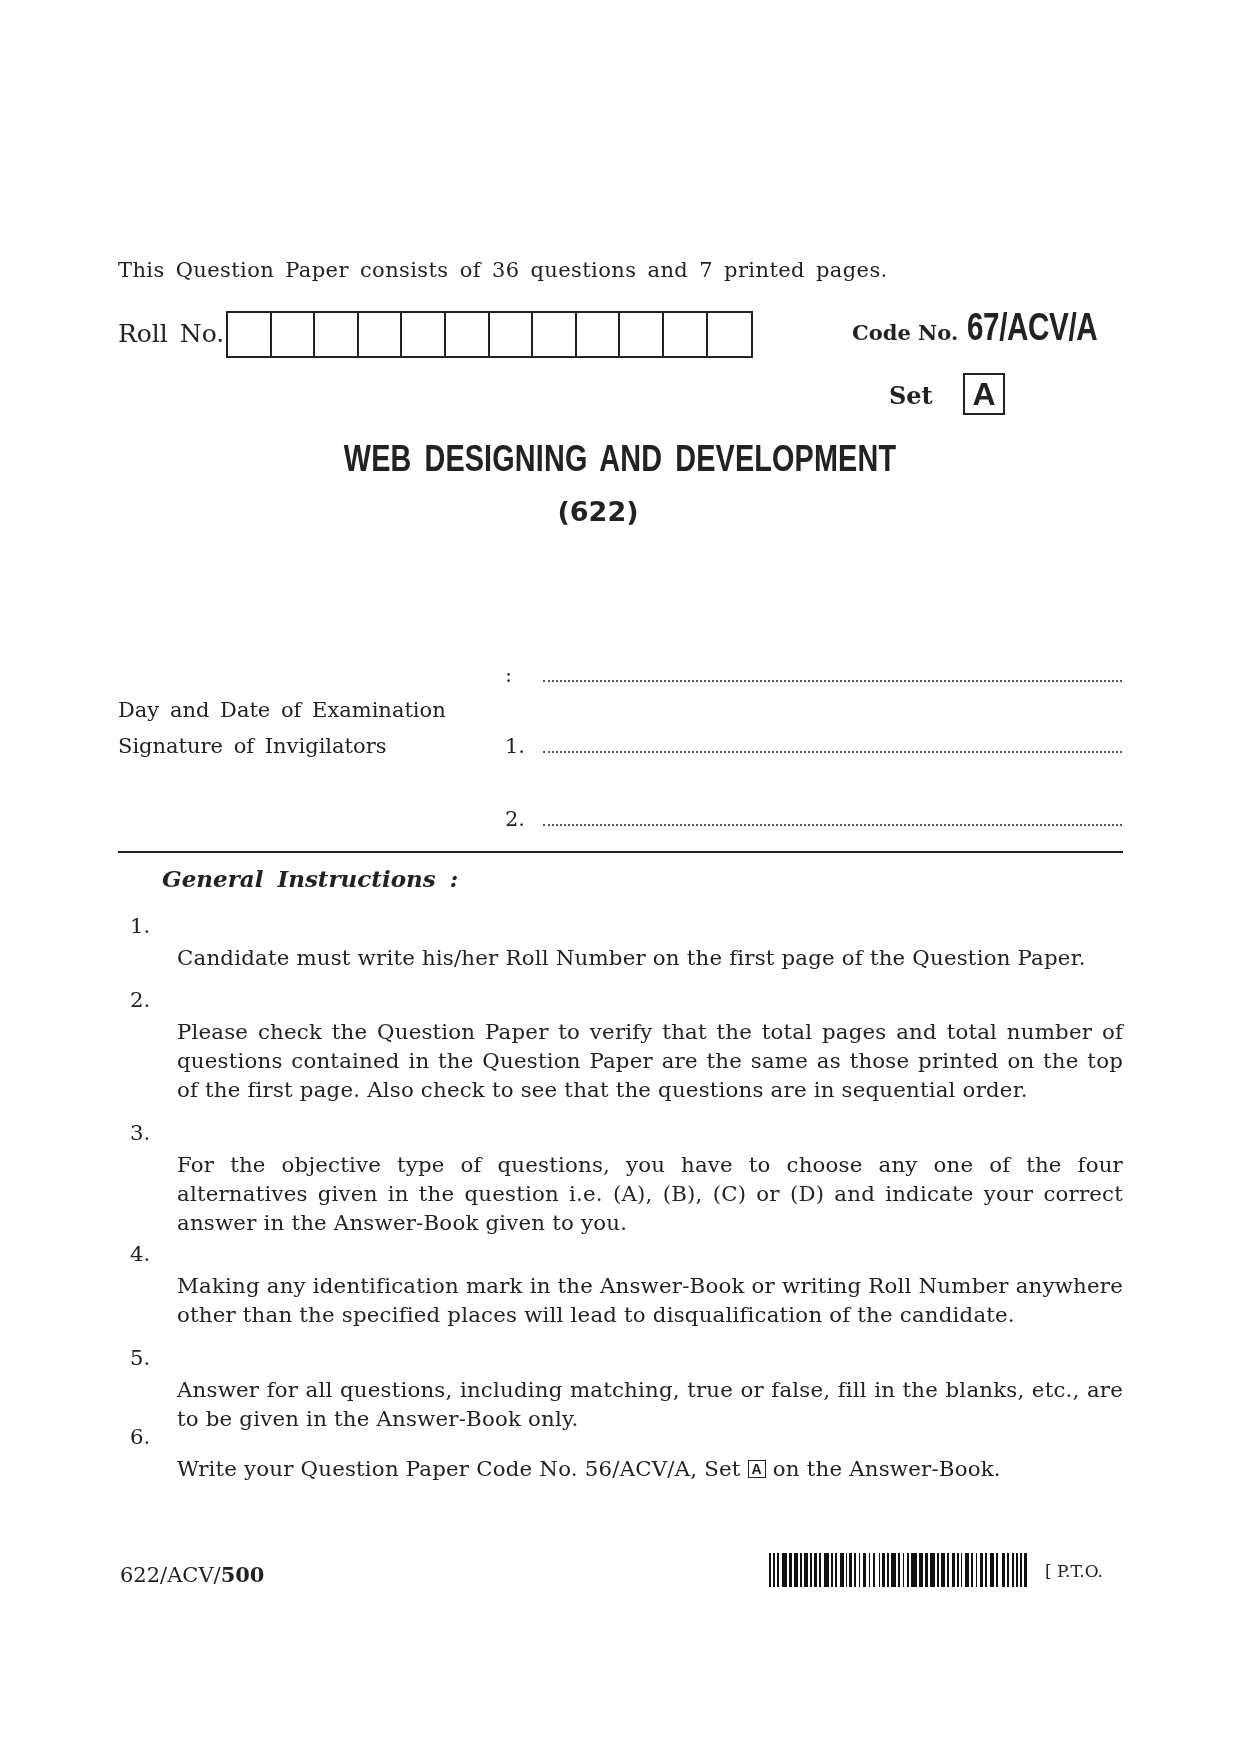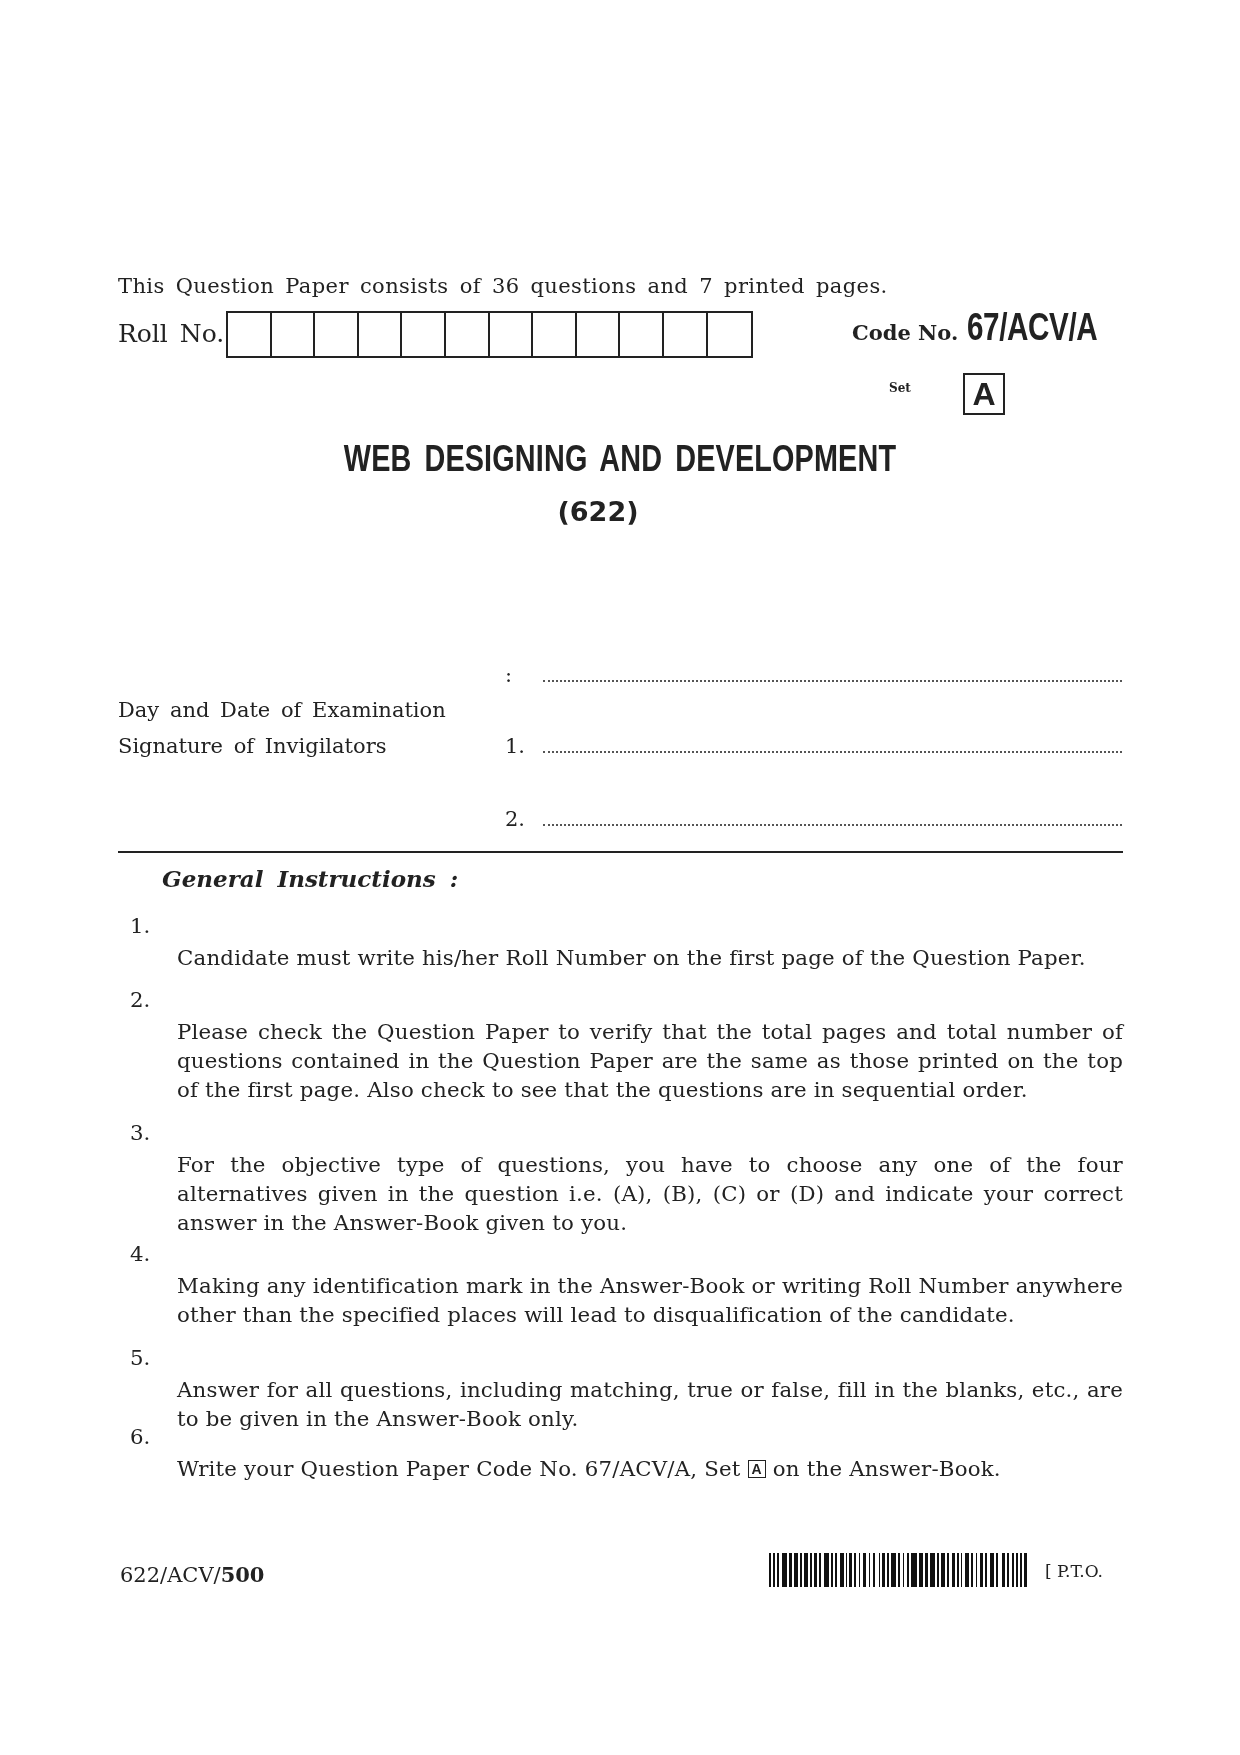--- a/index.html
+++ b/index.html
@@ -3,38 +3,38 @@
 <meta charset="utf-8">
 <style>
   html, body { margin: 0; padding: 0; background: #ffffff; }
   body {
     width: 1240px; height: 1755px; position: relative; overflow: hidden;
     font-family: "DejaVu Serif", "Liberation Serif", serif;
     color: #222222;
   }
   .abs { position: absolute; }
 
-  #consists { left: 118px; top: 274px; font-size: 21px; letter-spacing: 0.4px; word-spacing: 4px; }
+  #consists { left: 118px; top: 258px; font-size: 21px; letter-spacing: 0.4px; word-spacing: 4px; }
 
   #roll-label { left: 118px; top: 319px; font-size: 25px; word-spacing: 4px; }
   #roll-grid {
     left: 226px; top: 311px; height: 43px; display: flex;
     border: 2.5px solid #222; box-sizing: content-box;
   }
   .roll-box { width: 43.6px; height: 43px; border-right: 2px solid #222; box-sizing: border-box; }
   .roll-box:last-child { border-right: none; }
 
   #code-label { left: 852px; top: 320px; font-size: 21px; font-weight: bold; font-family: "DejaVu Serif", serif; }
   #code-value {
     left: 967px; top: 306px; font-size: 38px; font-weight: bold;
     font-family: "Liberation Sans", sans-serif; transform: scaleX(0.78); transform-origin: left top;
     letter-spacing: -0.5px;
   }
 
-  #set-label { left: 889px; top: 381px; font-size: 12px; font-weight: bold; font-family: "DejaVu Serif", serif; }
+  #set-label { left: 889px; top: 381px; font-size: 24px; font-weight: bold; font-family: "DejaVu Serif", serif; }
   #set-box {
   left: 963px; top: 373px; width: 42px; height: 42px; border: 2.5px solid #222; box-sizing: border-box;
     display: flex; align-items: center; justify-content: center;
     font-family: "Liberation Sans", sans-serif; font-size: 32px; font-weight: bold;
   }
 
   #title {
     left: 0; width: 1240px; top: 438px; text-align: center;
     font-family: "Liberation Sans", sans-serif; font-weight: bold; font-size: 36px;
     transform: scaleX(0.8); transform-origin: 620px 0; letter-spacing: 0.2px; word-spacing: 6px;
@@ -132,21 +132,21 @@
   <span class="instr-num">4.</span>
   <span class="instr-text">Making any identification mark in the Answer-Book or writing Roll Number anywhere other than the specified places will lead to disqualification of the candidate.</span>
 </div>
 <div class="abs instr" style="top:1343px;">
   <span class="instr-num">5.</span>
   <span class="instr-text">Answer for all questions, including matching, true or false, fill in the blanks, etc., are to be given in the Answer-Book only.</span>
 </div>
 <div class="abs instr" style="top:1422px;">
   <span class="instr-num">6.</span>
   <span class="instr-text" style="text-align:left;">
-    <span>Write your Question Paper Code No. 67/ACV/A, Set</span>
+    <span>Write your Question Paper Code No. 56/ACV/A, Set</span>
     <span class="inline-box">A</span>
     <span>on the Answer-Book.</span>
   </span>
 </div>
 
 <div class="abs" id="footer-code"><span>622/ACV/</span><b>500</b></div>
 
 <svg class="abs" id="barcode" viewBox="0 0 258 34" preserveAspectRatio="none">
   <g fill="#111">
     <rect x="0" y="0" width="2" height="34"></rect>

